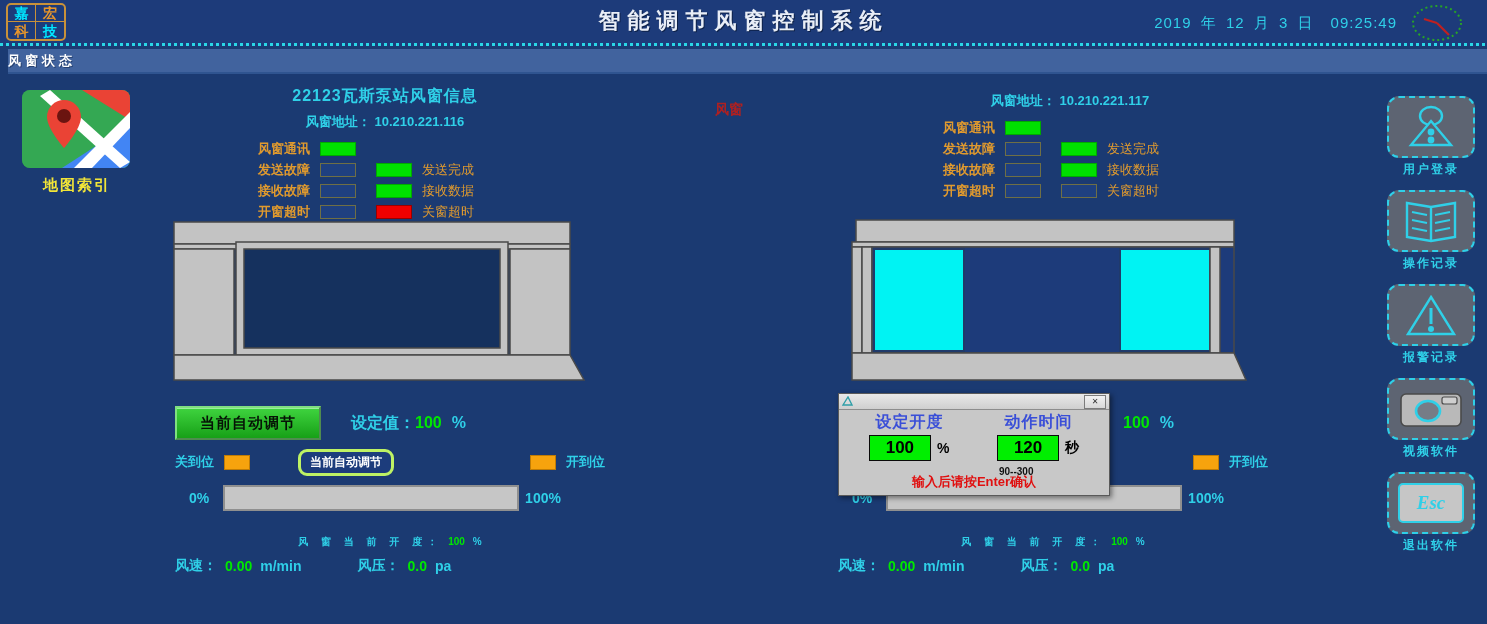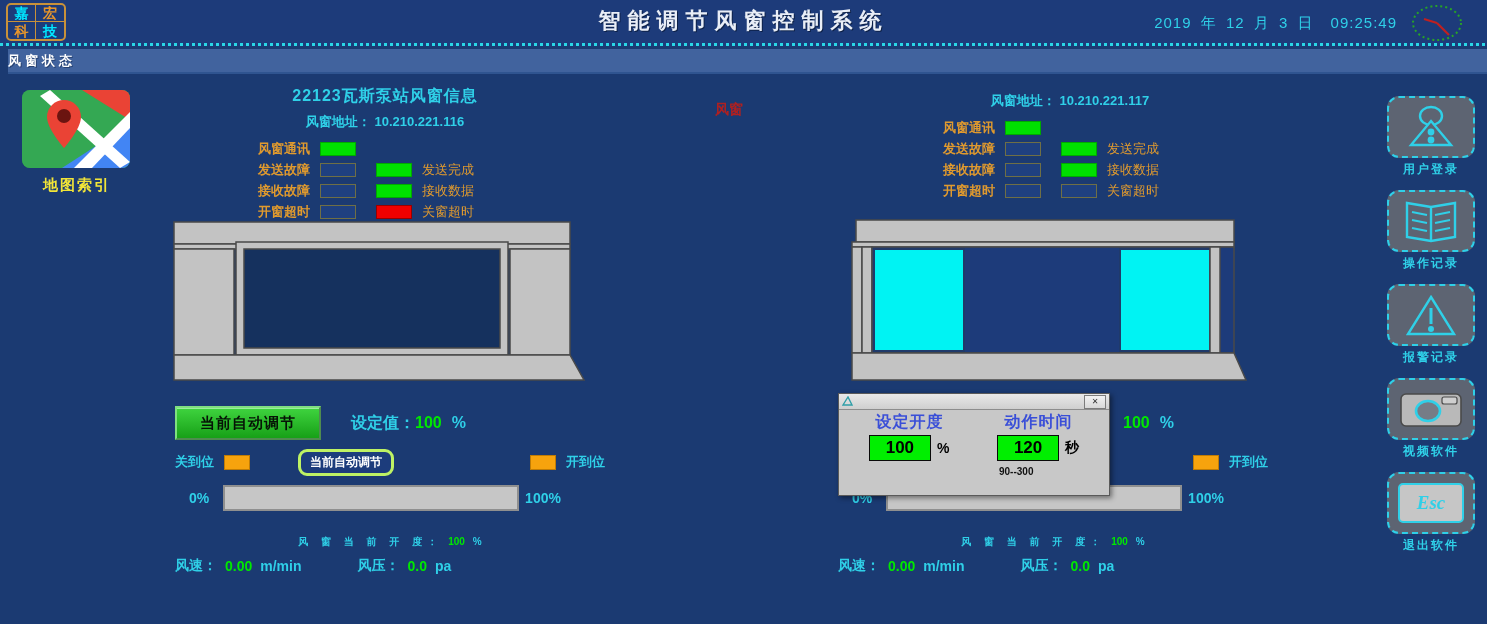--- a/index.html
+++ b/index.html
@@ -392,20 +392,21 @@
         <div class="dlg-field">100</div>
         <div class="dlg-unit">%</div>
       </div>
       <div class="dlg-grp">
         <div class="dlg-field">120</div>
         <div class="dlg-unit">秒</div>
       </div>
     </div>
   </div>
   <div class="dlg-range">90--300</div>
+  <div class="dlg-note">输入后请按Enter确认</div>
 </div>
 
 <div class="sidebar">
   <div class="sb-item">
     <div class="sb-btn">
       <svg width="54" height="44" viewBox="0 0 54 44">
         <ellipse cx="27" cy="11" rx="11" ry="9" fill="#5d6472" stroke="#2fd0e8" stroke-width="2.4"></ellipse>
         <polygon points="27,16 47,40 7,40" fill="#5d6472" stroke="#2fd0e8" stroke-width="2.4"></polygon>
         <circle cx="27" cy="27" r="3.4" fill="#2fd0e8"></circle>
         <circle cx="27" cy="35" r="3.4" fill="#2fd0e8"></circle>

